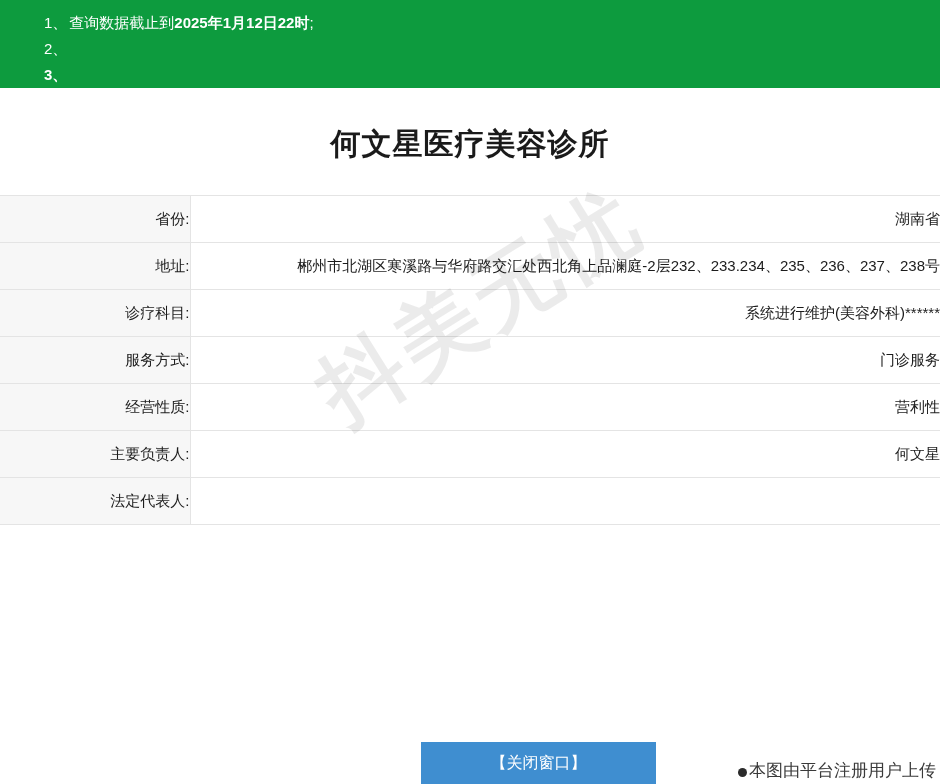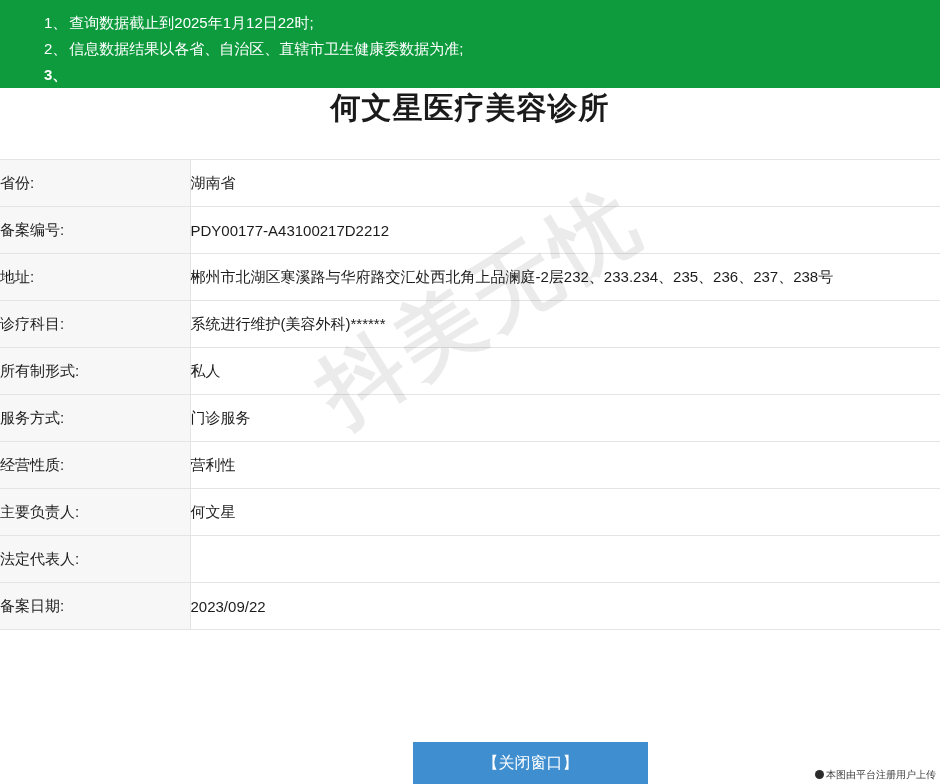--- a/index.html
+++ b/index.html
@@ -31,49 +31,51 @@
     align-items: baseline;
     font-size: 15px;
     line-height: 26px;
     padding-left: 44px;
     white-space: nowrap;
   }
   .notice-num {
     margin-right: 2px;
   }
   .notice-text { }
-  .notice-text b { font-weight: normal; }
+  .notice-text b { font-weight: bold; }
   .notice-line.bold { font-weight: bold; }
 
   
   .title {
     text-align: center;
     font-size: 30px;
     font-weight: bold;
     color: #1a1a1a;
     letter-spacing: 1px;
+    margin-top: 36px;
     margin-bottom: 30px;
   }
 
   
   .info-table {
     width: 940px;
     border-collapse: collapse;
     table-layout: fixed;
   }
   .info-table tr {
     height: 47px;
   }
   .info-table td {
     border-top: 1px solid #e4e4e4;
     border-bottom: 1px solid #e4e4e4;
     font-size: 15px;
     color: #1c1c1c;
     vertical-align: middle;
     padding: 0;
+    text-align: right;
   }
   .cell-label {
     width: 190px;
     background: #f7f7f7;
     padding-left: 12px;
     border-right: 1px solid #e4e4e4;
   }
   .cell-value {
     padding-left: 22px;
     background: #ffffff;
@@ -91,21 +93,21 @@
     transform-origin: center center;
     letter-spacing: 6px;
     pointer-events: none;
     user-select: none;
     white-space: nowrap;
   }
 
   
   .footer {
     position: absolute;
-    left: 0;
+    left: 8px;
     top: 742px;
     width: 908px;
     height: 42px;
   }
   .close-button {
     position: absolute;
     left: 413px;
     top: 0;
     width: 235px;
     height: 42px;
@@ -117,21 +119,21 @@
     cursor: pointer;
     display: flex;
     align-items: center;
     justify-content: center;
   }
 
   .upload-note {
     position: absolute;
     right: 4px;
     bottom: 2px;
-    font-size: 10px;
+    font-size: 17px;
     color: #3a3a3a;
     white-space: nowrap;
   }
   .upload-dot {
     display: inline-block;
     width: 9px;
     height: 9px;
     border-radius: 50%;
     background: #2b2b2b;
     margin-right: 2px;
@@ -143,72 +145,59 @@
 
 <div id="page">
 
   <div class="notice">
     <div class="notice-line">
       <span class="notice-num">1、</span>
       <span class="notice-text"><span>查询数据截止到</span><b>2025年1月12日22时</b><span>;</span></span>
     </div>
     <div class="notice-line">
       <span class="notice-num">2、</span>
-      <span class="notice-text">信息数据结果以各省、自治区、直辖市卫生健康委数据为准;</span>
     </div>
     <div class="notice-line bold">
       <span class="notice-num">3、</span>
     </div>
   </div>
 
   <div class="title">何文星医疗美容诊所</div>
 
   <div class="watermark">抖美无忧</div>
 
   <table class="info-table">
     <tbody>
       <tr>
         <td class="cell-label">省份:</td>
         <td class="cell-value">湖南省</td>
       </tr>
       <tr>
-        <td class="cell-label">备案编号:</td>
-        <td class="cell-value">PDY00177-A43100217D2212</td>
-      </tr>
-      <tr>
         <td class="cell-label">地址:</td>
         <td class="cell-value">郴州市北湖区寒溪路与华府路交汇处西北角上品澜庭-2层232、233.234、235、236、237、238号</td>
       </tr>
       <tr>
         <td class="cell-label">诊疗科目:</td>
         <td class="cell-value">系统进行维护(美容外科)******</td>
       </tr>
       <tr>
-        <td class="cell-label">所有制形式:</td>
-        <td class="cell-value">私人</td>
-      </tr>
-      <tr>
         <td class="cell-label">服务方式:</td>
         <td class="cell-value">门诊服务</td>
       </tr>
       <tr>
         <td class="cell-label">经营性质:</td>
         <td class="cell-value">营利性</td>
       </tr>
       <tr>
         <td class="cell-label">主要负责人:</td>
         <td class="cell-value">何文星</td>
       </tr>
       <tr>
         <td class="cell-label">法定代表人:</td>
         <td class="cell-value"></td>
-      </tr>
-      <tr>
-        <td class="cell-label">备案日期:</td>
-        <td class="cell-value">2023/09/22</td>
       </tr>
     </tbody>
   </table>
 
   <div class="footer">
     <button class="close-button">【关闭窗口】</button>
   </div>
 
   <div class="upload-note">
     <span class="upload-dot"></span><span>本图由平台注册用户上传</span>

